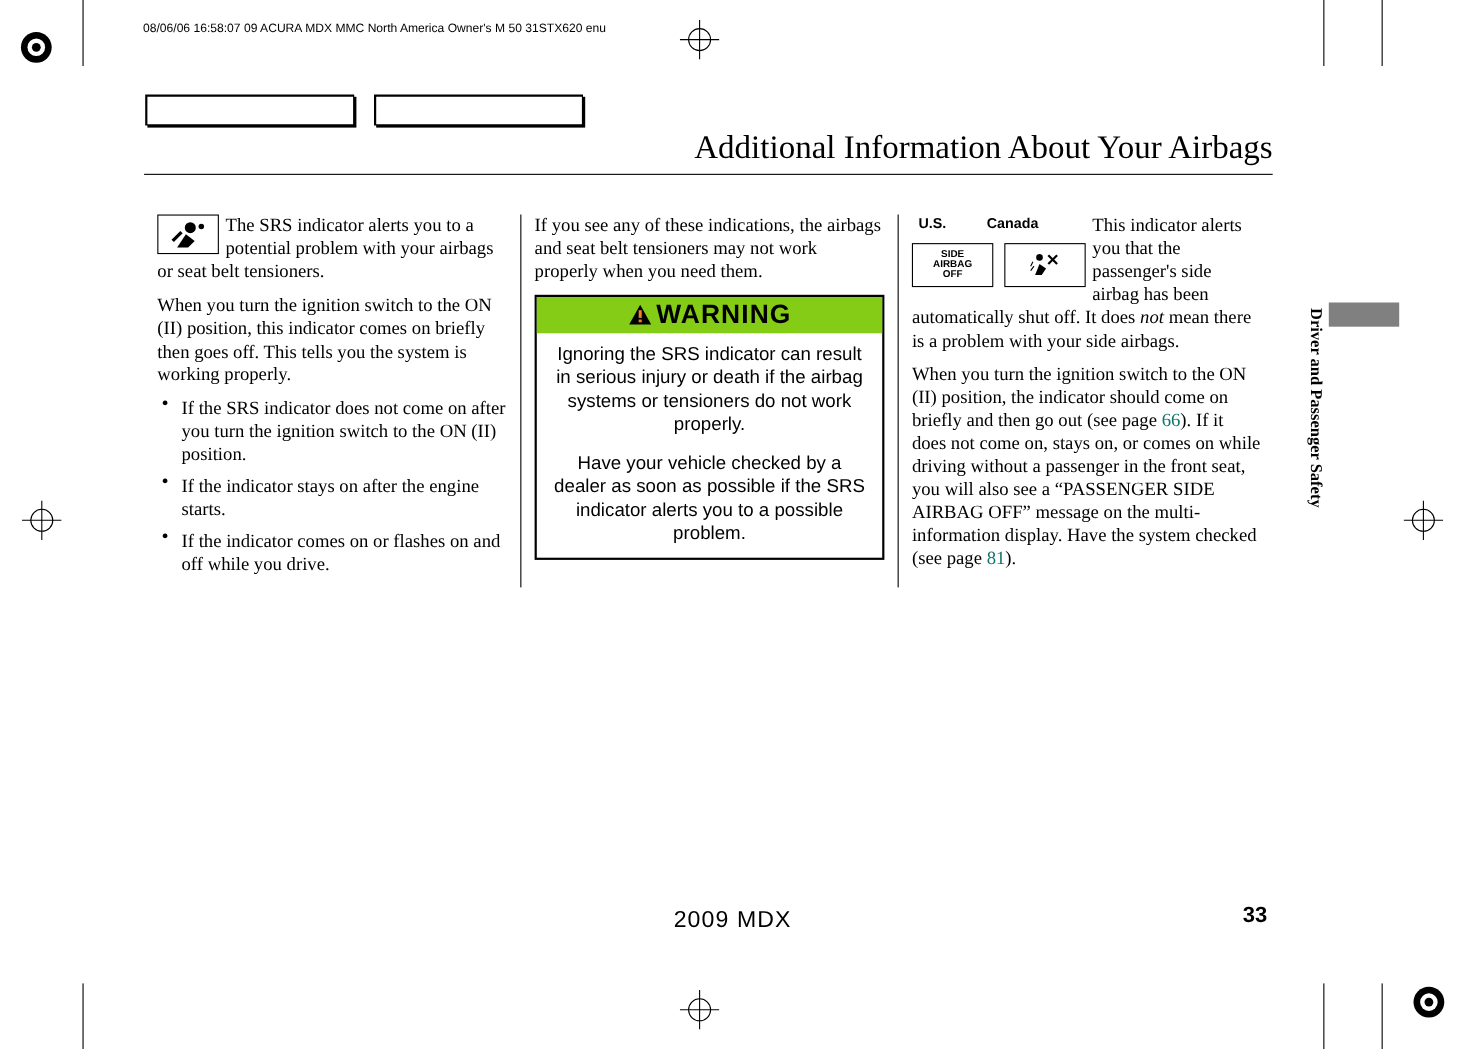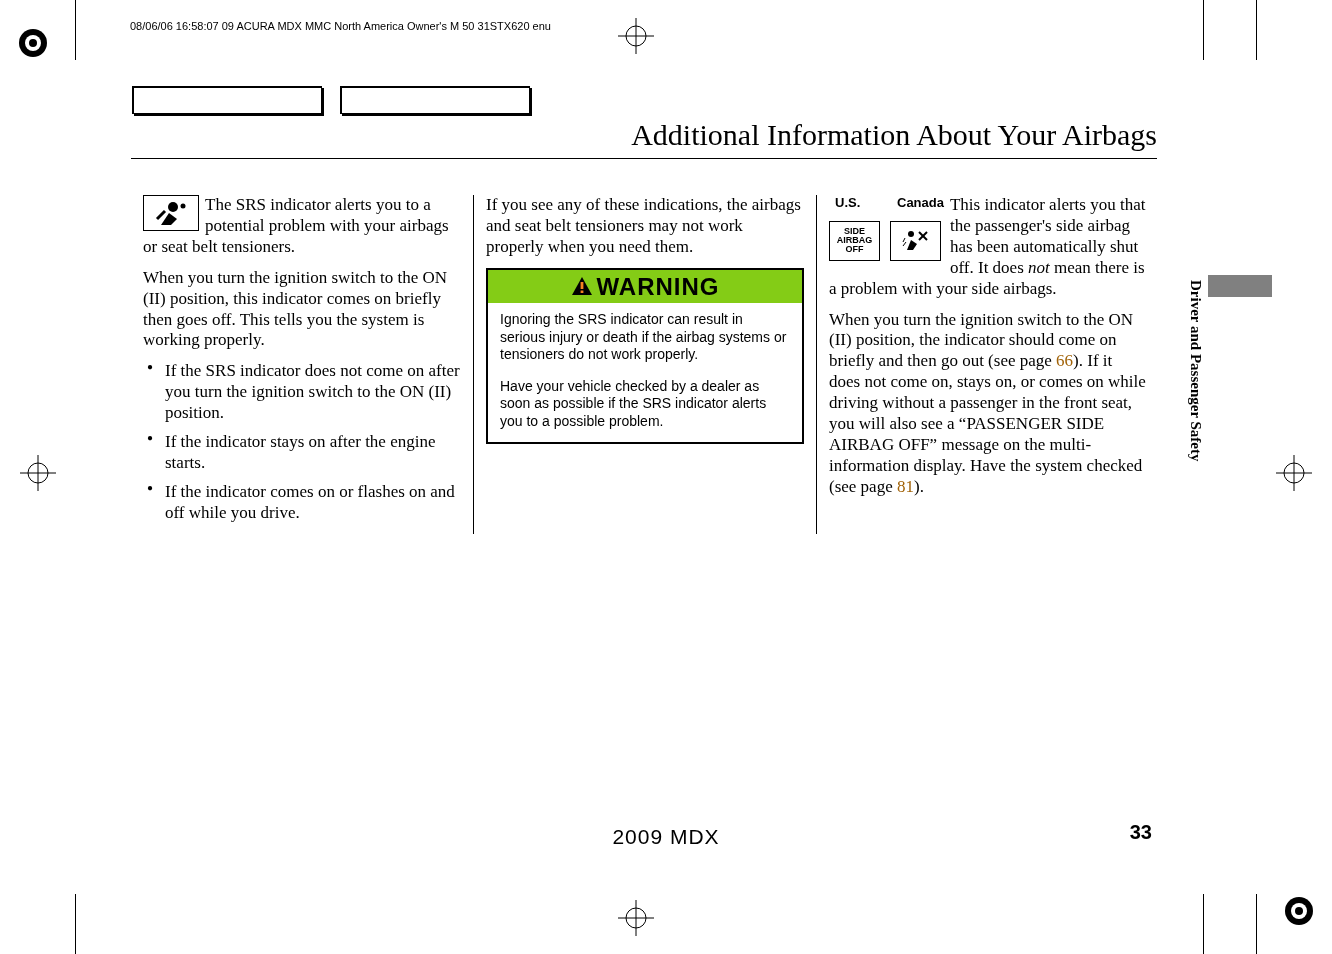--- a/index.html
+++ b/index.html
@@ -113,52 +113,53 @@
     text-align: center;
     padding: 2px 0;
     letter-spacing: 1px;
     display: flex;
     align-items: center;
     justify-content: center;
     gap: 4px;
   }
   .warning-body {
     padding: 8px 12px 12px;
-    font-size: 14px;
+    font-size: 17px;
     line-height: 1.25;
+    text-align: center;
   }
   .warning-body p { margin-bottom: 14px; }
   .warning-body p:last-child { margin-bottom: 0; }
   .indicator-row {
     display: flex;
     gap: 10px;
     margin-bottom: 3px;
   }
   .indicator-label {
     font-family: Arial, sans-serif;
     font-weight: bold;
     font-size: 13px;
     display: block;
     margin-bottom: 7px;
   }
   .indicator-box {
-    width: 51px;
+    width: 74px;
     height: 40px;
     border: 1px solid #000;
     display: flex;
     align-items: center;
     justify-content: center;
     flex-direction: column;
     font-family: Arial, sans-serif;
     font-weight: bold;
     font-size: 9px;
     line-height: 1;
     text-align: center;
   }
-  .link { color: #a16207; }
+  .link { color: #0f766e; }
   .italic { font-style: italic; }
   .footer-model {
     position: absolute;
     bottom: 105px;
     left: 50%;
     transform: translateX(-50%);
     font-family: Arial, sans-serif;
     font-size: 21px;
     letter-spacing: 1px;
   }

